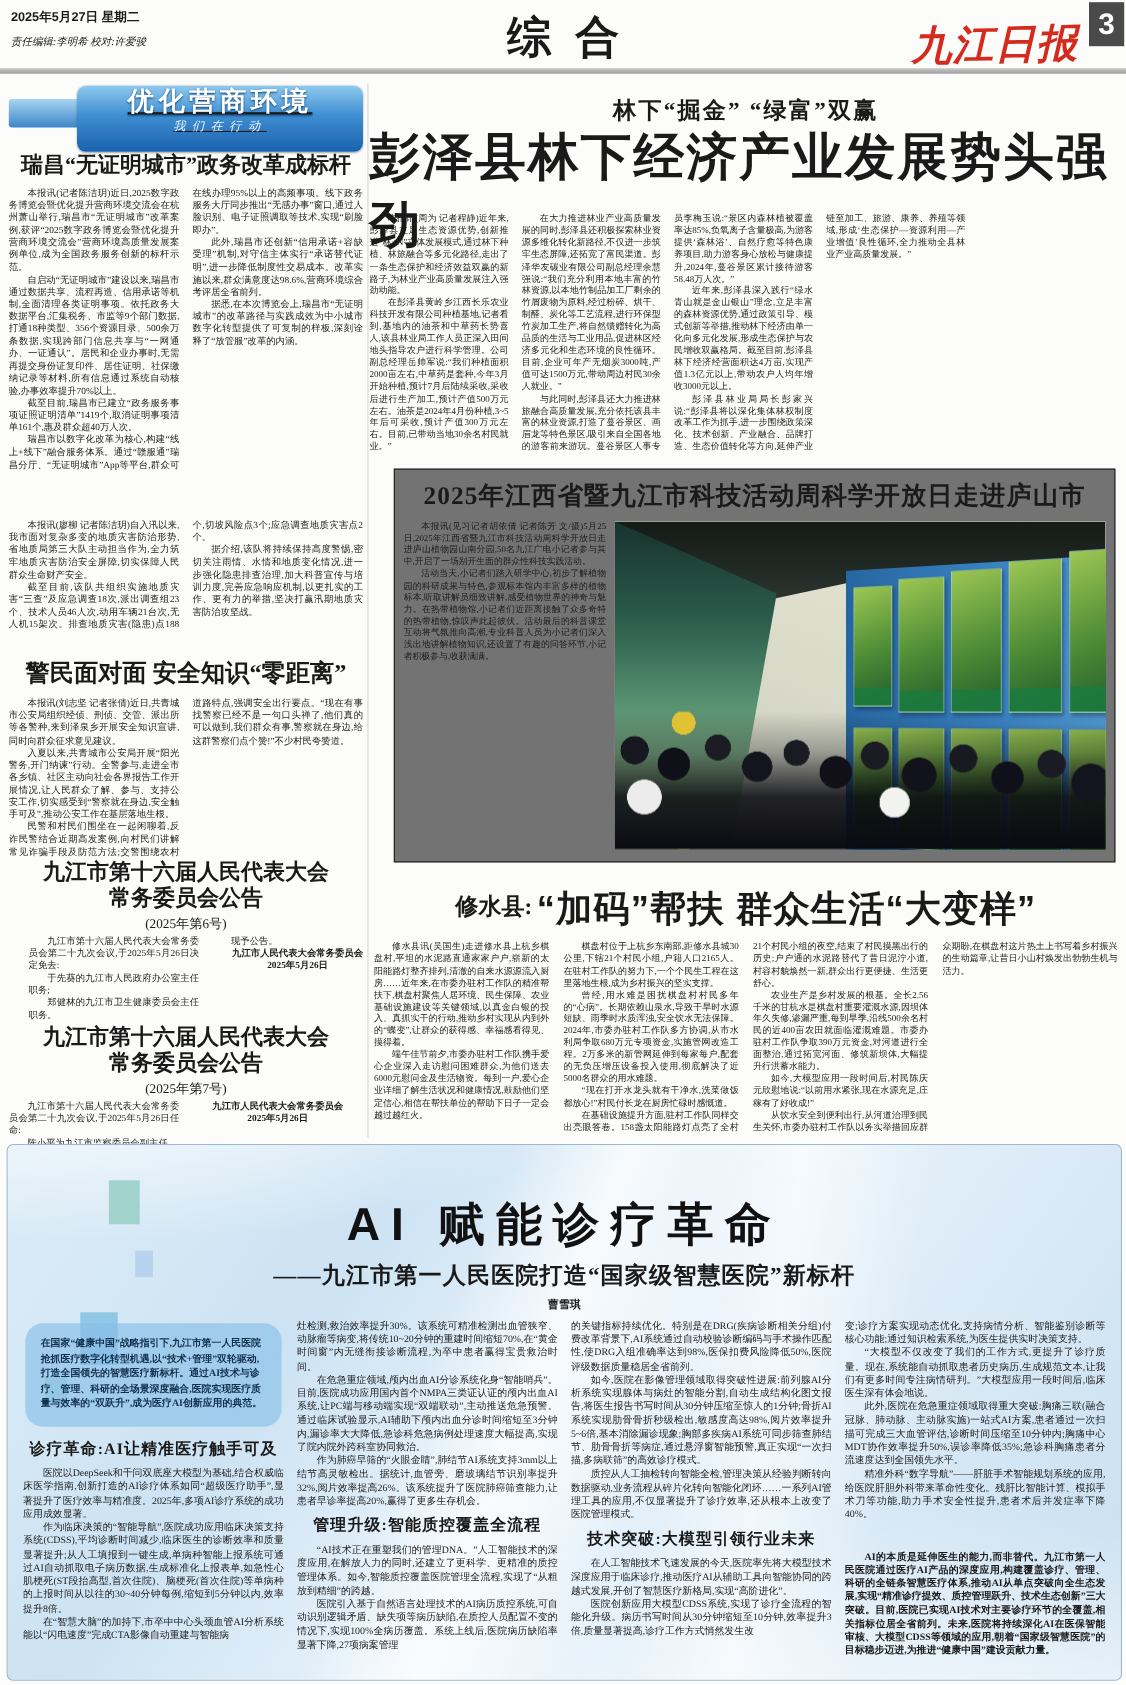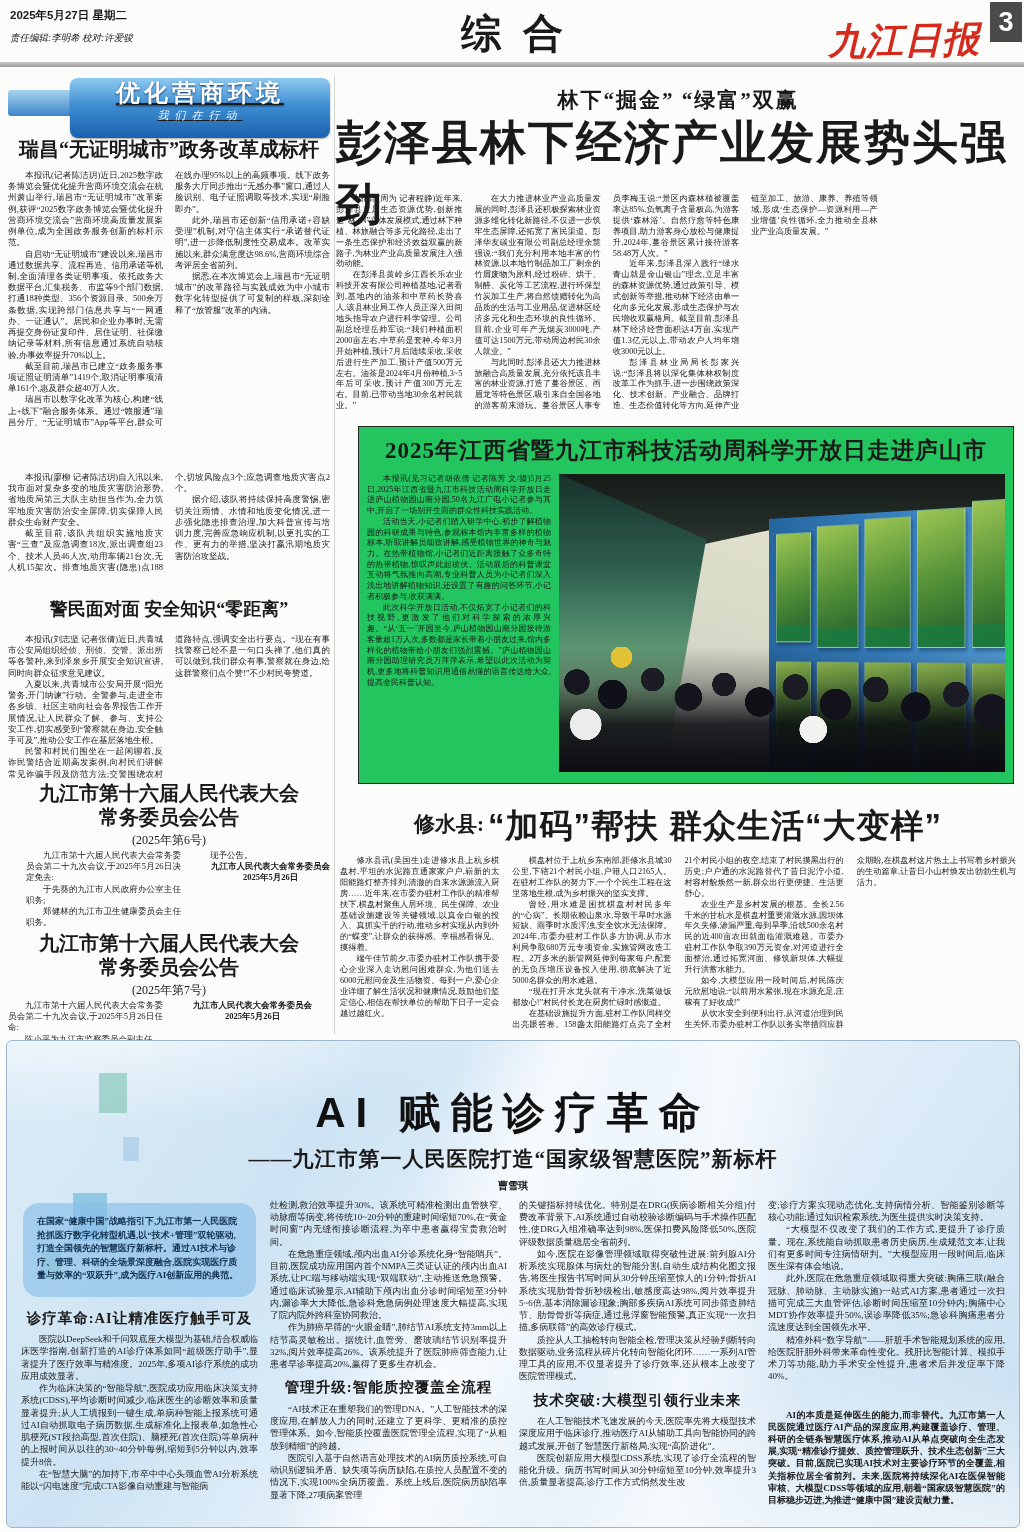--- a/index.html
+++ b/index.html
@@ -21,33 +21,33 @@
   .left-col{position:absolute;left:8px;top:76px;width:322px;height:958px;}
   .banner-tail{position:absolute;left:0;top:14px;width:64px;height:26px;background:linear-gradient(180deg,#a8d4f2,#3d86c8);border-radius:3px;}
   .banner{position:absolute;left:62px;top:2px;width:260px;height:60px;border-radius:8px;
           background:linear-gradient(180deg,#8ec9ef 0%,#3f8ed2 45%,#1a62ae 100%);box-shadow:0 1px 2px rgba(0,0,0,.35);text-align:center;text-decoration:underline;}
   .banner-title{font-size:24px;font-weight:900;color:#fff;letter-spacing:4px;line-height:30px;font-family:"Liberation Sans",sans-serif;text-shadow:0 1px 2px #0a3c6e;}
   .banner-sub{font-size:11px;color:#eaf6ff;letter-spacing:6px;line-height:14px;font-style:italic;}
   .t-ruichang{position:absolute;left:0;top:60px;width:100%;font-size:20px;}
   .b-ruichang{position:absolute;left:0;top:94px;width:100%;height:262px;}
   .t-flood{position:absolute;left:0;top:359px;width:100%;font-size:23px;letter-spacing:2px;}
   .b-flood{position:absolute;left:0;top:396px;width:100%;height:122px;}
-  .t-police{position:absolute;left:0;top:521px;width:100%;font-size:18px;}
+  .t-police{position:absolute;left:0;top:521px;width:100%;font-size:22px;}
   .b-police{position:absolute;left:0;top:558px;width:100%;height:146px;}
   .notice-t1{position:absolute;width:100%;font-size:20px;line-height:1.18;}
   .notice-issue{position:absolute;width:100%;text-align:center;font-size:12px;}
   .notice-body{position:absolute;width:100%;}
   .sig{margin:0;text-indent:0;text-align:center;font-weight:bold;}
   
   .v-rule{position:absolute;left:334px;top:76px;width:1px;height:958px;background:#d5d5d0;}
   .kicker{position:absolute;left:340px;top:86px;width:676px;text-align:center;font-size:21px;font-weight:bold;letter-spacing:2px;}
   .main-title{position:absolute;left:336px;top:112px;width:680px;text-align:left;font-size:46px;font-weight:900;font-family:Liberation Serif, serif;letter-spacing:2px;}
   .main-body{position:absolute;left:336px;top:194px;width:680px;height:228px;column-count:5;column-gap:12px;column-fill:auto;font-size:8.2px;line-height:1.33;overflow:hidden;}
   
-  .sci-box{position:absolute;left:358px;top:426px;width:656px;height:358px;border:1.5px solid #222;background:#22c55e;box-sizing:border-box;padding:6px 8px;}
+  .sci-box{position:absolute;left:358px;top:426px;width:656px;height:358px;border:1.5px solid #222;background:#737373;box-sizing:border-box;padding:6px 8px;}
   .sci-title{font-size:23px;font-weight:bold;text-align:center;letter-spacing:1px;margin:2px 0 8px;}
   .sci-flex{display:flex;gap:8px;height:298px;}
   .sci-text{width:184px;flex:0 0 184px;font-size:8px;line-height:1.34;overflow:hidden;}
   .photo{position:relative;flex:1;overflow:hidden;background:linear-gradient(200deg,#ece9da 0%,#dcdcca 45%,#c6ccbe 100%);}
   .ph-ceiling{position:absolute;left:0;top:0;right:0;height:34%;background:linear-gradient(180deg,#141a16,#27302a 60%,#3a453c);clip-path:polygon(0 0,100% 0,100% 30%,55% 48%,0 100%);}
   .ph-lwall{position:absolute;left:0;top:0;bottom:0;width:33%;background:linear-gradient(180deg,#17322c 0%,#2c5c4c 30%,#55906f 55%,#8ab489 78%,#b9cf9e 100%);clip-path:polygon(0 0,100% 22%,72% 100%,0 100%);}
   .ph-bwall{position:absolute;right:-3%;top:10%;bottom:-5%;width:64%;background:linear-gradient(95deg,#26659f,#3a84c4 55%,#58a2da);transform:perspective(500px) rotateY(-12deg);transform-origin:right center;}
   .panel{position:absolute;background:linear-gradient(160deg,#9cc653 0%,#4e8c36 55%,#205c2c 100%);border:1px solid rgba(200,230,250,.5);box-shadow:2px 3px 4px rgba(0,20,40,.4);}
   .panel::after{content:"";position:absolute;left:0;right:0;bottom:0;height:15%;background:#1c7a3f;opacity:.9;}
   .ph-crowd{position:absolute;left:0;right:0;bottom:0;height:42%;
@@ -178,21 +178,20 @@
     <p class="p">近年来,彭泽县深入践行“绿水青山就是金山银山”理念,立足丰富的森林资源优势,通过政策引导、模式创新等举措,推动林下经济由单一化向多元化发展,形成生态保护与农民增收双赢格局。截至目前,彭泽县林下经济经营面积达4万亩,实现产值1.3亿元以上,带动农户人均年增收3000元以上。</p>
     <p class="p">彭泽县林业局局长彭家兴说:“彭泽县将以深化集体林权制度改革工作为抓手,进一步围绕政策深化、技术创新、产业融合、品牌打造、生态价值转化等方向,延伸产业链至加工、旅游、康养、养殖等领域,形成‘生态保护—资源利用—产业增值’良性循环,全力推动全县林业产业高质量发展。”</p>
   </div>
 
   <section class="sci-box">
     <div class="sci-title">2025年江西省暨九江市科技活动周科学开放日走进庐山市</div>
     <div class="sci-flex">
       <div class="sci-text">
         <p class="p">本报讯(见习记者胡依倩 记者陈芳 文/摄)5月25日,2025年江西省暨九江市科技活动周科学开放日走进庐山植物园山南分园,50名九江广电小记者参与其中,开启了一场别开生面的群众性科技实践活动。</p>
         <p class="p">活动当天,小记者们踏入研学中心,初步了解植物园的科研成果与特色,参观标本馆内丰富多样的植物标本,听取讲解员细致讲解,感受植物世界的神奇与魅力。在热带植物馆,小记者们近距离接触了众多奇特的热带植物,惊叹声此起彼伏。活动最后的科普课堂互动将气氛推向高潮,专业科普人员为小记者们深入浅出地讲解植物知识,还设置了有趣的问答环节,小记者积极参与,收获满满。</p>
-        <p class="p">此次科学开放日活动,不仅拓宽了小记者们的科技视野,更激发了他们对科学探索的浓厚兴趣。“从‘五一’开园至今,庐山植物园山南分园接待游客量超1万人次,多数都是家长带着小朋友过来,馆内多样化的植物带给小朋友们强烈震撼。”庐山植物园山南分园助理研究员万萍萍表示,希望以此次活动为契机,更多地将科普知识用通俗易懂的语言传达给大众,提高全民科普认知。</p>
       </div>
       <div class="photo">
         <div class="ph-ceiling"></div>
         <div class="ph-lwall"></div>
         <div class="ph-bwall">
           <i class="panel" style="left:3%;top:6%;width:15%;height:42%;"></i>
           <i class="panel" style="left:21%;top:4%;width:17%;height:46%;"></i>
           <i class="panel" style="left:41%;top:2%;width:18%;height:48%;"></i>
           <i class="panel" style="left:62%;top:0;width:18%;height:50%;"></i>
           <i class="panel" style="left:83%;top:-2%;width:16%;height:52%;"></i>

